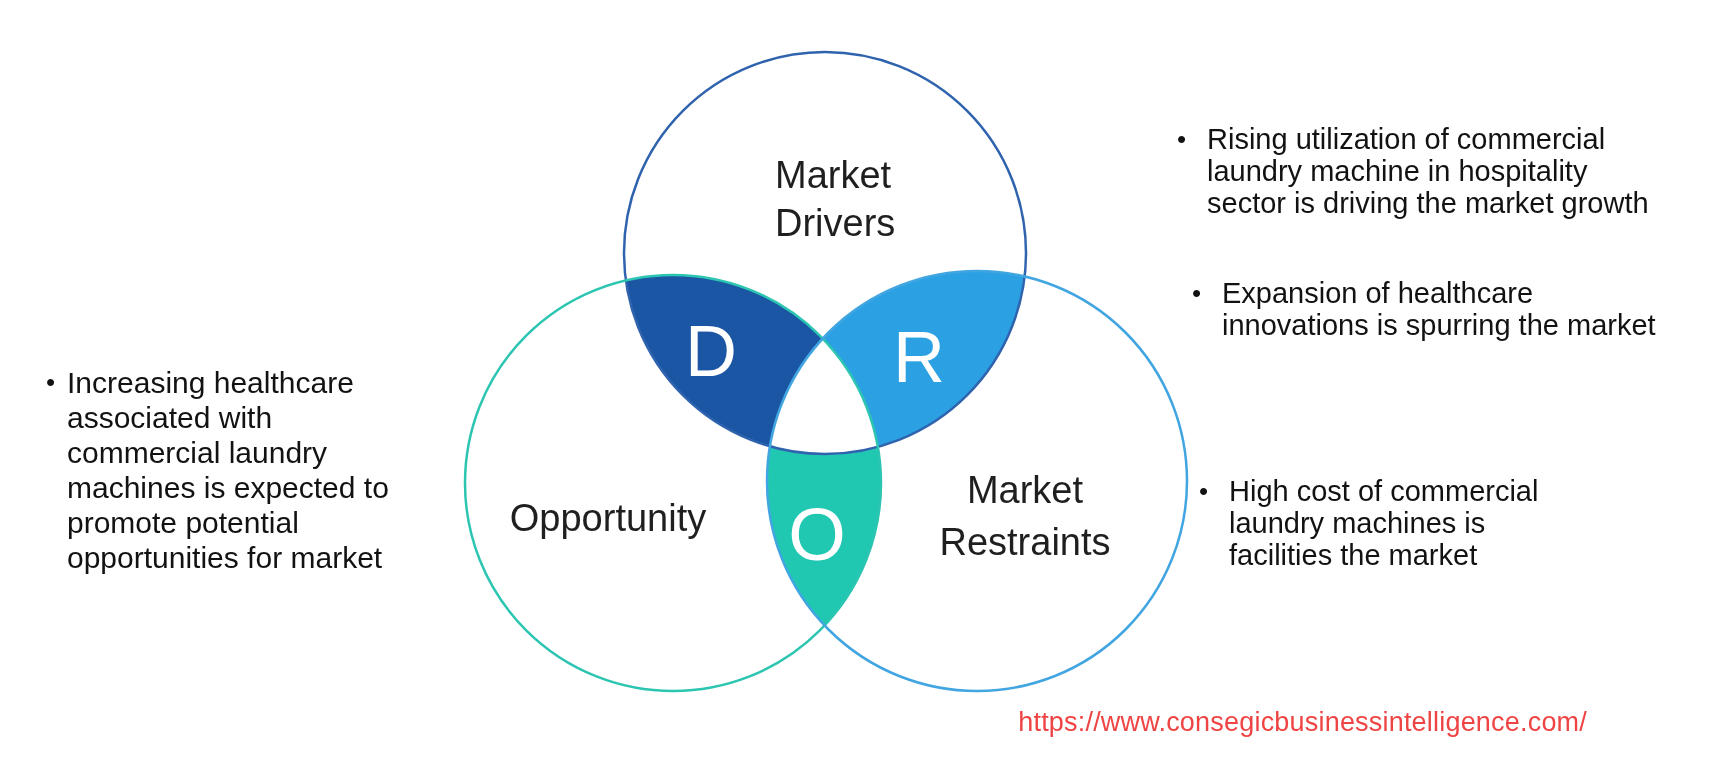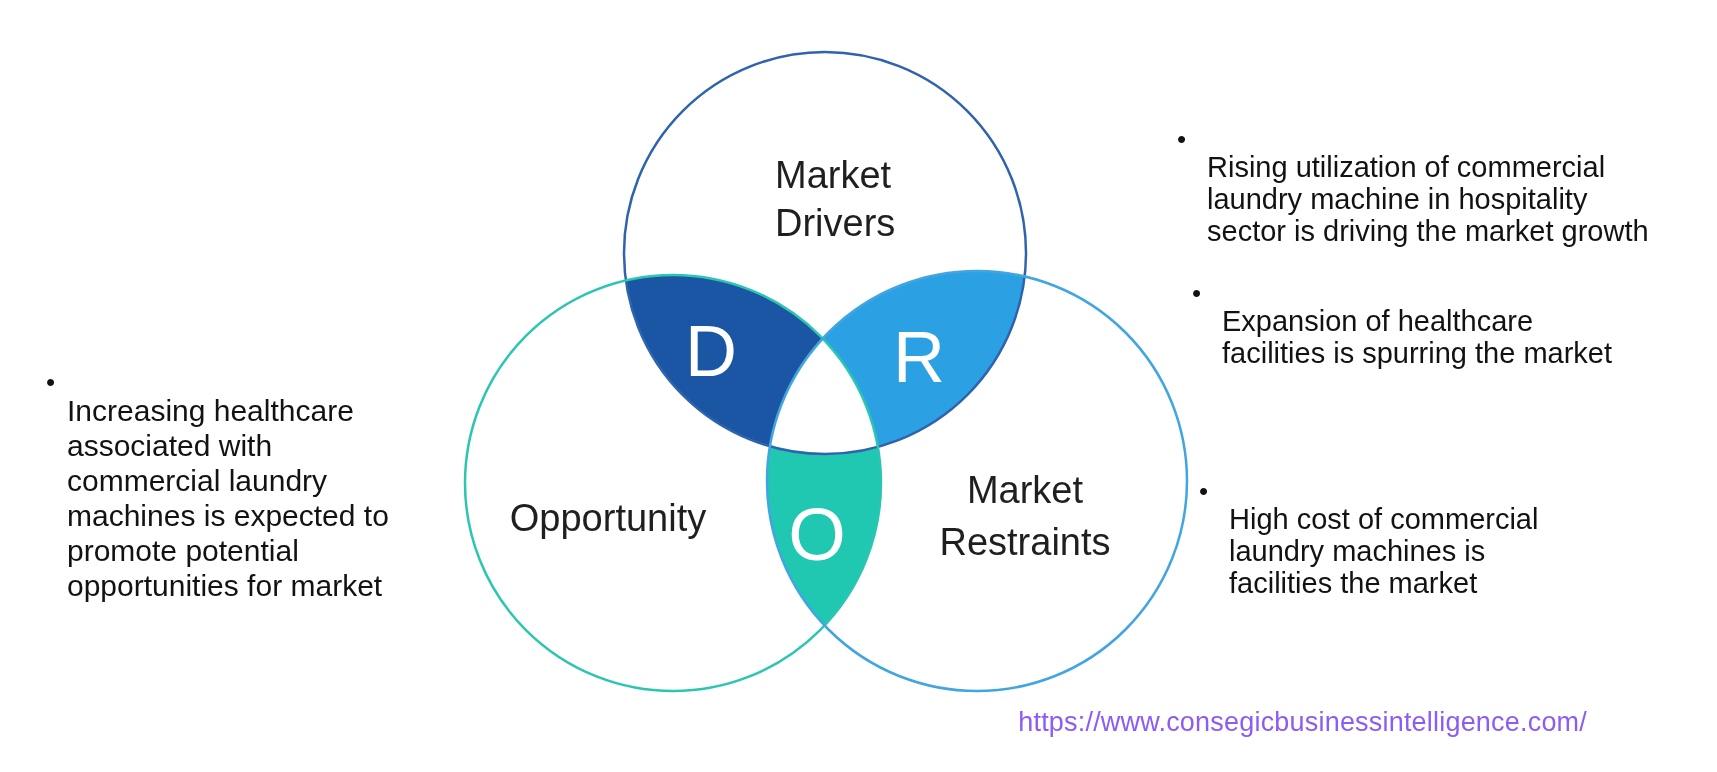--- a/index.html
+++ b/index.html
@@ -15,31 +15,31 @@
   svg text { font-family: "Liberation Sans", sans-serif; }
   .circle-label { font-size: 38px; }
   .overlap-letter { font-size: 72px; }
   .bullet {
     position: absolute;
     display: flex;
     align-items: flex-start;
     color: #121212;
   }
   .bullet .dot { flex: none; }
-  .bullet .txt { white-space: pre-line; margin-top: 28px; }
+  .bullet .txt { white-space: pre-line; }
   .bullet-right { font-size: 29px; line-height: 32px; }
   .bullet-left  { font-size: 30px; line-height: 35px; }
   .bullet-right .dot { width: 30px; font-size: 26px; }
   .bullet-left  .dot { width: 21px; font-size: 26px; }
   .source-url {
     position: absolute;
     top: 707px;
     right: 130px;
     font-size: 27px;
-    color: #8b5cf6;
+    color: #ef4444;
     letter-spacing: 0.2px;
   }
 </style>
 </head>
 <body>
 
 <div class="canvas">
 
   <svg class="venn-svg" width="1717" height="772" viewBox="0 0 1717 772">
     <defs>
@@ -91,21 +91,21 @@
   <div class="bullet bullet-right" style="left:1177px; top:123px; width:520px;">
     <span class="dot">•</span>
     <div class="txt">Rising utilization of commercial
 laundry machine in hospitality
 sector is driving the market growth</div>
   </div>
 
   <div class="bullet bullet-right" style="left:1192px; top:277px; width:500px;">
     <span class="dot">•</span>
     <div class="txt">Expansion of healthcare
-facilities is spurring the market</div>
+innovations is spurring the market</div>
   </div>
 
   <div class="bullet bullet-right" style="left:1199px; top:475px; width:480px;">
     <span class="dot">•</span>
     <div class="txt">High cost of commercial
 laundry machines is
 facilities the market</div>
   </div>
 
   <div class="source-url">https://www.consegicbusinessintelligence.com/</div>

